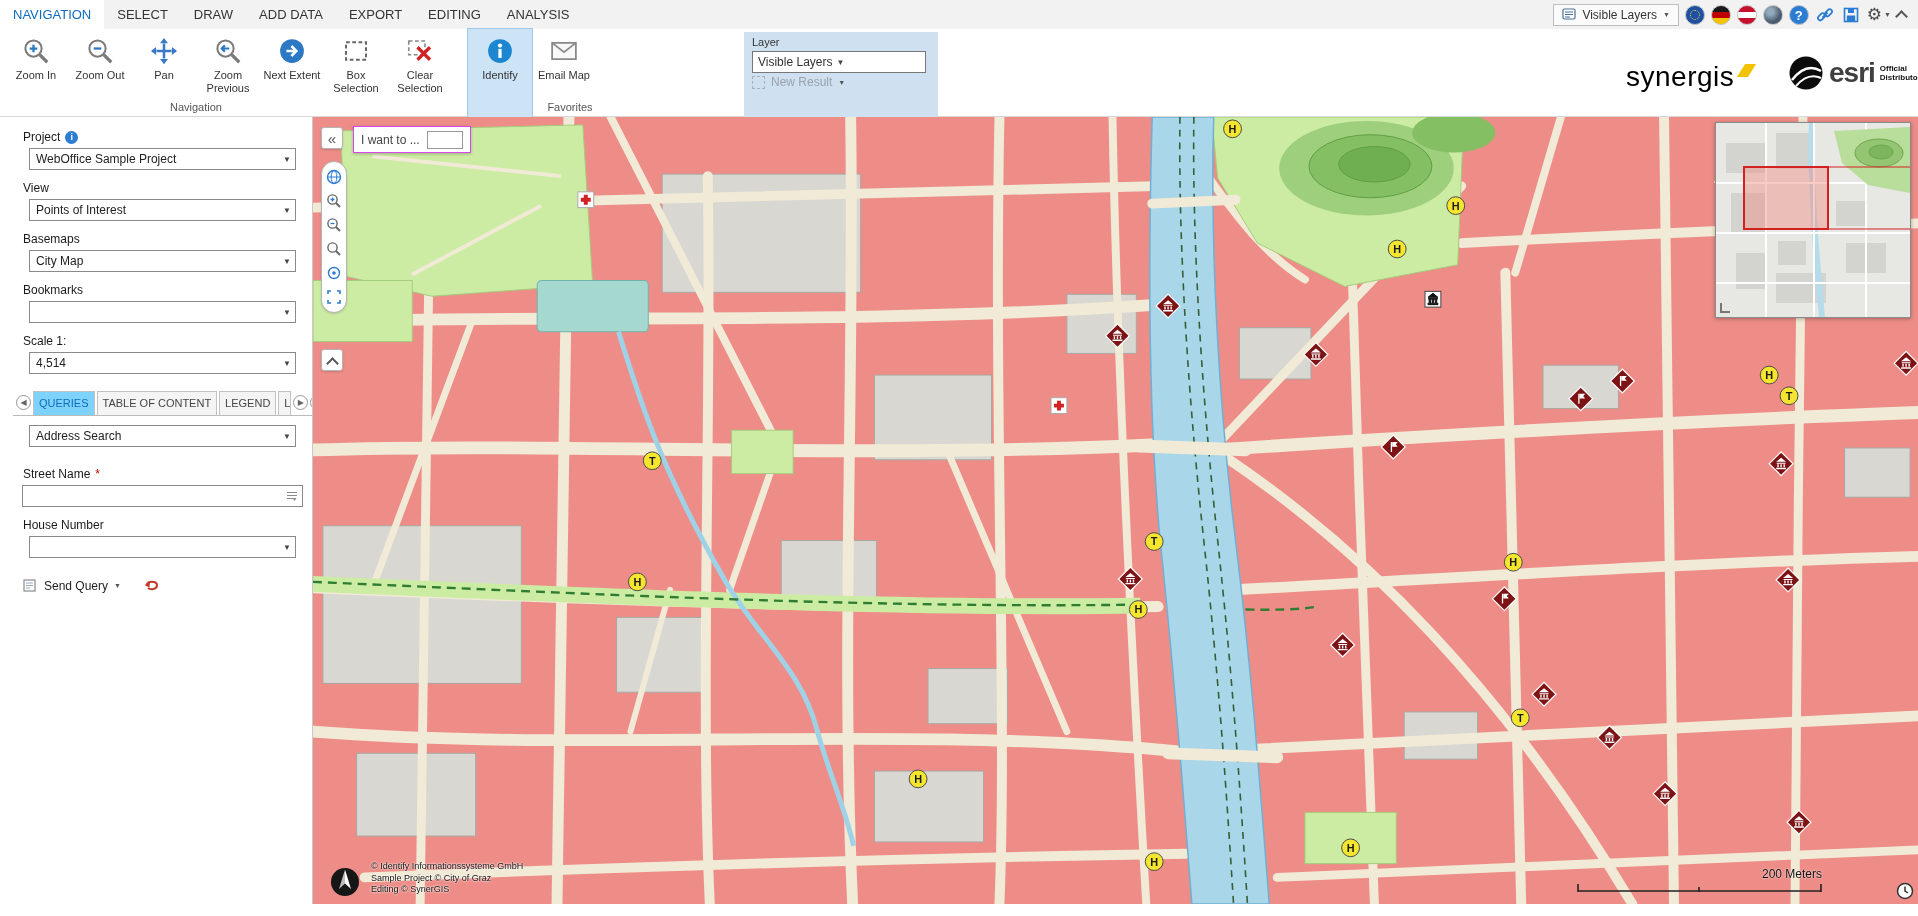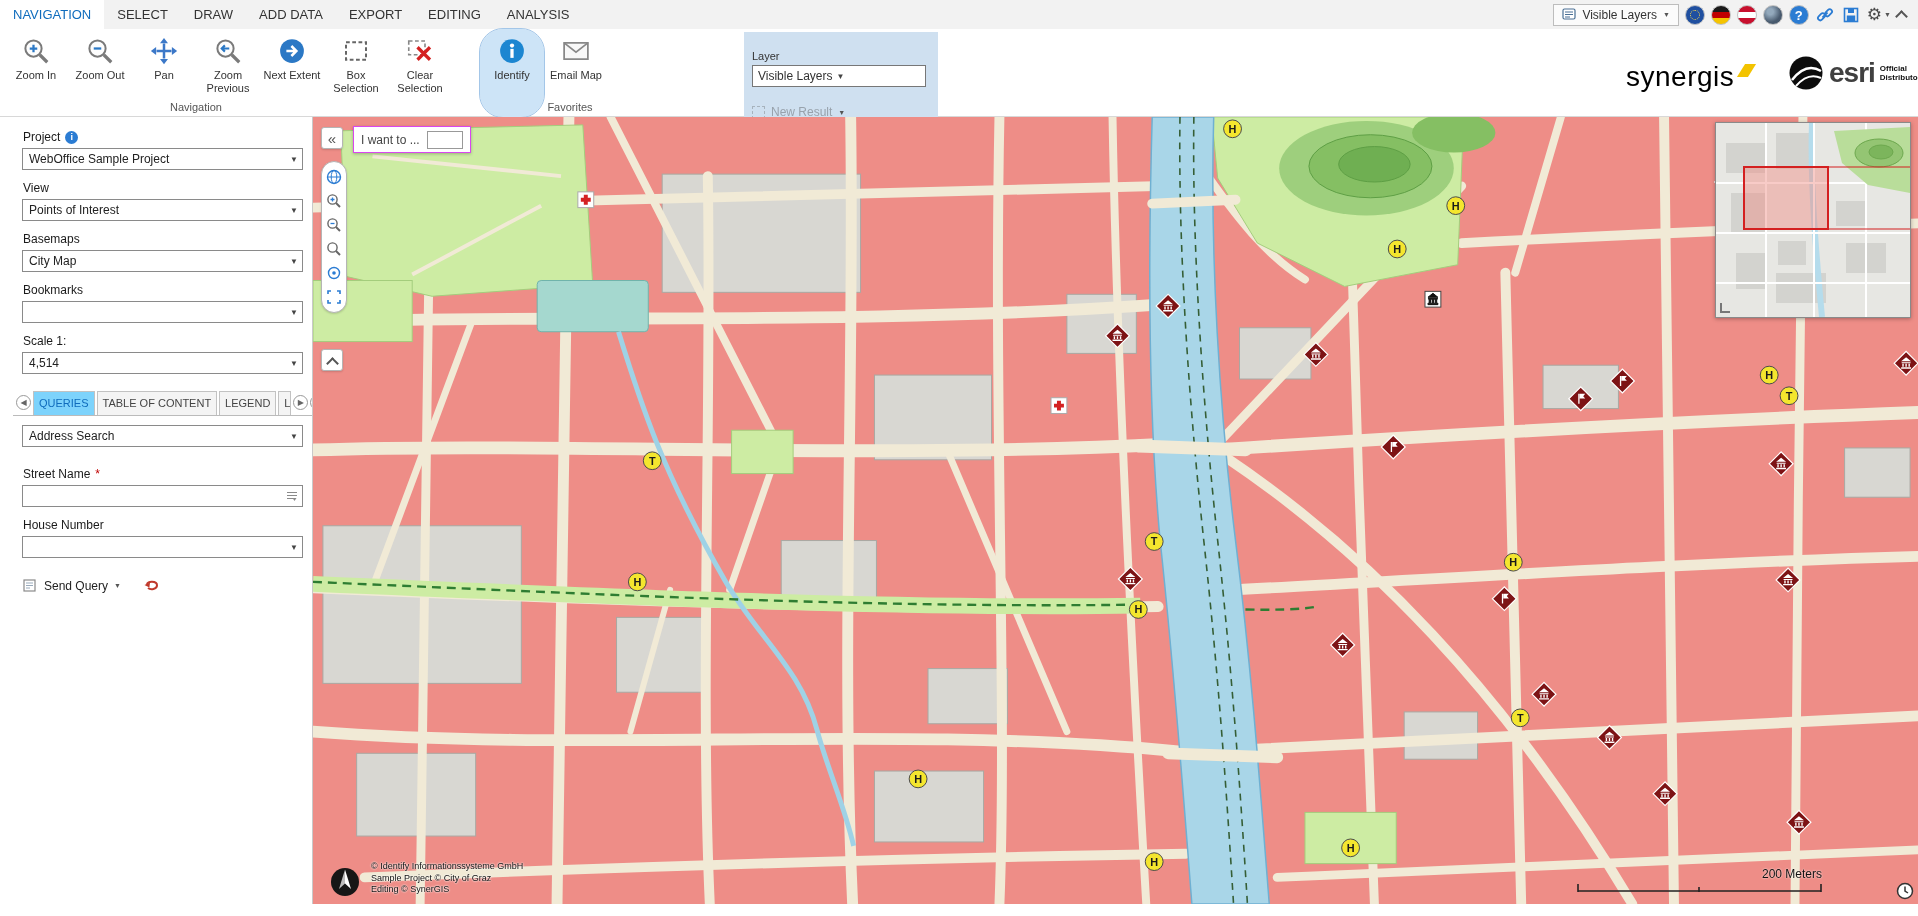--- a/index.html
+++ b/index.html
@@ -26,43 +26,43 @@
   .gear-btn { display:flex; align-items:center; gap:2px; cursor:pointer; }
   .gear-glyph { font-size:17px; color:#4a4a4a; line-height:1; }
   .caret-sm { font-size:7px; color:#555; }
   .chev-up { width:9px; height:9px; border-left:2px solid #555; border-top:2px solid #555; transform:rotate(45deg); margin-top:4px; cursor:pointer; }
 
   
   .ribbon { position:relative; height:88px; background:#fff; border-bottom:1px solid #d8d8d8; }
   .tools { display:flex; align-items:flex-start; padding-left:4px; height:88px; }
   .tool { width:64px; height:88px; padding-top:7px; display:flex; flex-direction:column; align-items:center; gap:3px; font-size:11px; color:#333; text-align:center; line-height:1.2; cursor:pointer; }
   .tool.wide { width:80px; }
-  .tool.offset { margin-left:28px;border-radius:23px; }
+  .tool.offset { margin-left:16px; }
   .tool.active { background:#cde4f7; outline:1px solid #a3c6e8; }
   .group-label { position:absolute; bottom:3px; font-size:11px; color:#555; text-align:center; }
   .gl-nav { left:146px; width:100px; }
   .gl-fav { left:520px; width:100px; }
 
-  .layer-panel { position:absolute; left:744px; top:3px; width:194px; height:105px; background:#cfe0f0; padding:18px 8px; font-size:11px; color:#333; }
+  .layer-panel { position:absolute; left:744px; top:3px; width:194px; height:105px; background:#cfe0f0; padding:4px 8px; font-size:11px; color:#333; }
   .layer-select { margin-top:3px; width:174px; height:22px; background:#fff; border:1px solid #777; display:flex; align-items:center; font-size:12px; padding-left:5px; cursor:pointer; }
-  .new-result { margin-top:18px; display:flex; align-items:center; gap:6px; color:#98a2ac; font-size:12px; }
+  .new-result { margin-top:2px; display:flex; align-items:center; gap:6px; color:#98a2ac; font-size:12px; }
   .dash-box { width:13px; height:13px; border:1.5px dashed #a7b3bd; flex:none; }
 
   .brand-synergis { position:absolute; left:1626px; top:32px; font-size:28px; color:#000000; letter-spacing:0.5px; display:flex; align-items:flex-start; }
   .syn-mark { display:inline-block; width:11px; height:13px; background:#f3c300; transform:skewX(-32deg); margin-left:7px; margin-top:3px; }
   .brand-esri { position:absolute; left:1788px; top:26px; display:flex; align-items:center; gap:5px; }
   .esri-text { font-size:28px; font-weight:bold; color:#404040; letter-spacing:-1px; }
   .esri-tag { font-size:8px; font-weight:bold; color:#111; line-height:1.15; }
 
   
   .content { display:flex; height:787px;padding-left:13px; }
   .sidebar { width:300px; flex:none; background:#fff; border-right:1px solid #c9c9c9; position:relative; padding-top:2px; }
   .f-label { margin:11px 10px 4px; font-size:12px; color:#1a1a1a; display:flex; align-items:center; gap:5px; }
   .info-icon { width:13px; height:13px; border-radius:50%; background:#2b7cd3; color:#fff; font-size:9px; font-weight:bold; display:inline-flex; align-items:center; justify-content:center; }
-  .select { margin:0 9px; height:22px; border:1px solid #8a8a8a; background:#fff; display:flex; align-items:center; font-size:12px; color:#222; padding-left:6px; cursor:pointer; }
+  .select { margin:0 16px; height:22px; border:1px solid #8a8a8a; background:#fff; display:flex; align-items:center; font-size:12px; color:#222; padding-left:6px; cursor:pointer; }
   .select .sp { flex:1; white-space:nowrap; overflow:hidden; }
   .caret { width:16px; text-align:center; color:#444; font-size:8px; flex:none; }
   .panel-tabs { margin-top:15px; display:flex; align-items:flex-end; gap:2px; padding:0 3px; border-bottom:1px solid #bbb; height:27px; overflow:hidden; }
   .tab-nav { flex:none; width:15px; height:15px; border:1px solid #999; border-radius:50%; color:#666; font-size:8px; display:flex; align-items:center; justify-content:center; margin-bottom:5px; cursor:pointer; }
   .ptab { flex:none; border:1px solid #c2c2c2; border-bottom:none; background:#f4f4f4; color:#444; font-size:11px; padding:5px 5px 6px; white-space:nowrap; cursor:pointer; }
   .ptab.active { background:#7dd3fc; color:#0f6cbd; }
   .ptab.partial { max-width:13px; overflow:hidden; padding-right:0; }
   .text-input { margin:0 9px; height:22px; border:1px solid #8a8a8a; background:#fff; display:flex; align-items:center; padding:0 3px; }
   .text-input input { flex:1; border:none; outline:none; height:18px; font-size:12px; font-family:inherit; }
   .req { color:#c00000; }

